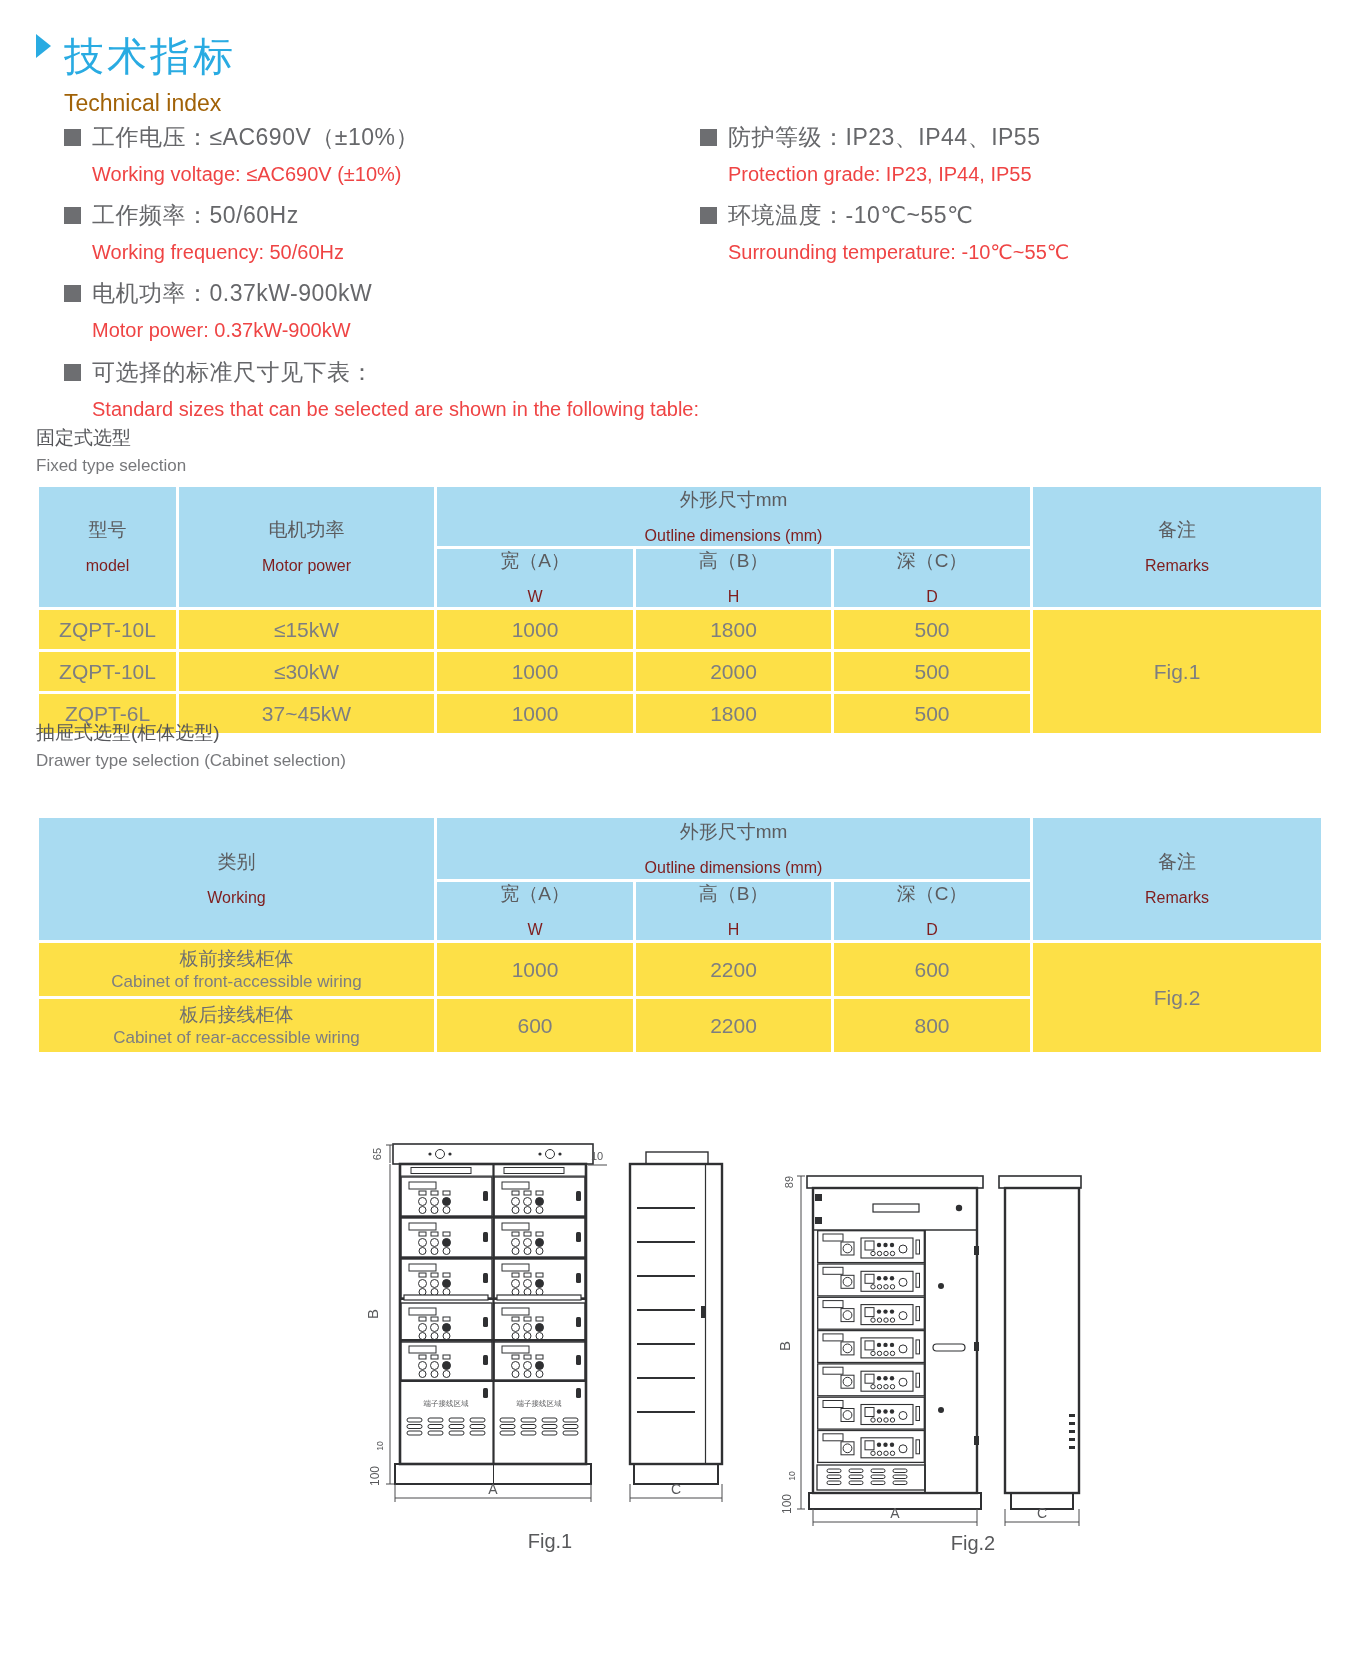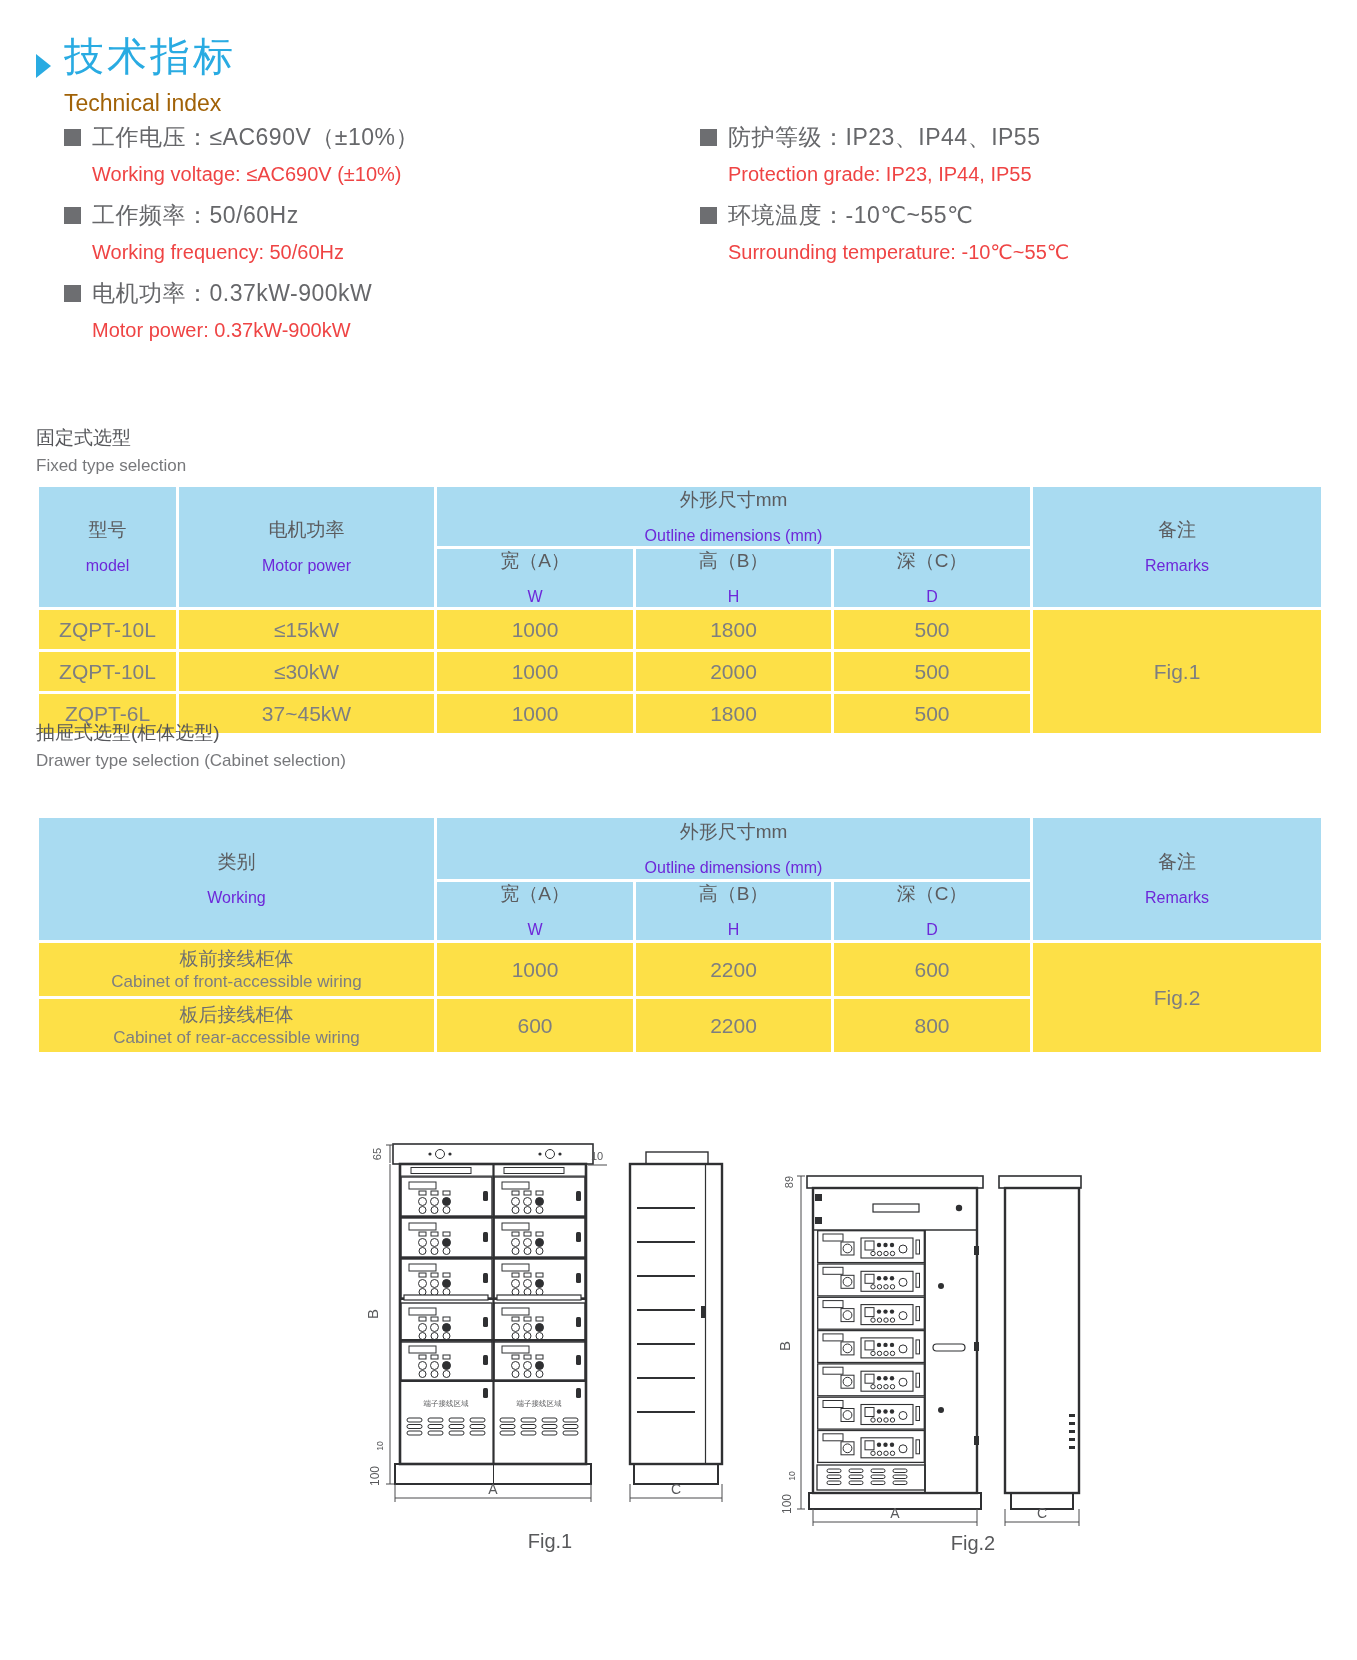--- a/index.html
+++ b/index.html
@@ -2,21 +2,21 @@
 <html><head>
 <meta charset="utf-8">
 <style>
   *{box-sizing:border-box;margin:0;padding:0}
   html,body{background:#fff}
   body{font-family:"Liberation Sans","DejaVu Sans",sans-serif;color:#58595b}
   .page{position:relative;width:1357px;height:1660px;background:#fff;overflow:hidden}
 
   
   .title-block{position:absolute;top:34px;left:36px}
-  .title-row{display:flex;align-items:flex-end}
+  .title-row{display:flex;align-items:flex-start}
   .tri{width:0;height:0;border-left:15px solid #29abe2;border-top:12px solid transparent;border-bottom:12px solid transparent;margin-right:13px}
   .page-title{font-size:40px;font-weight:400;color:#29abe2;letter-spacing:3px;line-height:44px}
   .page-subtitle{font-size:23px;color:#a16207;margin:12px 0 0 28px}
 
   
   .specs{position:absolute;top:122px;left:64px;width:1256px;display:grid;grid-template-columns:636px 1fr}
   .spec{margin-bottom:8px}
   .spec-cn{display:flex;align-items:center;font-size:23px;color:#66676a;line-height:30px;letter-spacing:.5px}
   .bullet{flex:none;width:17px;height:17px;background:#6d6e71;margin-right:11px}
   .spec-en{font-size:20px;color:#ef4444;margin:10px 0 13px 28px;line-height:25px}
@@ -26,21 +26,21 @@
   .sec{position:absolute;left:36px}
   .sec-cn{font-size:19px;color:#55565a}
   .sec-en{font-size:17px;color:#77787b;margin-top:5px}
 
   
   table.spec-table{position:absolute;left:36px;border-collapse:collapse;table-layout:fixed;width:1285px}
   .spec-table th,.spec-table td{border:3px solid #fff;text-align:center;vertical-align:middle;overflow:hidden}
   .spec-table th{background:#a9dbf1;font-weight:400;color:#5b5c5f}
   .spec-table td{background:#fde047;color:#7d7e81;font-size:21px}
   .hcn{font-size:19px;line-height:24px}
-  .hen{font-size:16px;line-height:20px;margin-top:14px;color:#6d28d9}
+  .hen{font-size:16px;line-height:20px;margin-top:14px;color:#7f1d1d}
   .cat-cn{font-size:19px;line-height:24px;color:#6d6e71}
   .cat-en{font-size:17px;line-height:22px;color:#7d7e81}
   .remark-cell{font-size:21px}
 
   
   .note{position:absolute;left:40px;top:1060px}
   .note-cn{font-size:17px;color:#6d6e71}
   .note-en{font-size:16.5px;color:#77787b;margin-top:7px}
 
   
@@ -77,20 +77,27 @@
             <span>工作频率：50/60Hz</span>
           </div>
         <div class="spec-en">Working frequency: 50/60Hz</div>
       </div>
       <div class="spec">
         <div class="spec-cn">
             <span class="bullet"></span>
             <span>电机功率：0.37kW-900kW</span>
           </div>
         <div class="spec-en">Motor power: 0.37kW-900kW</div>
+      </div>
+      <div class="spec gap">
+        <div class="spec-cn">
+            <span class="bullet"></span>
+            <span>可选择的标准尺寸见下表：</span>
+          </div>
+        <div class="spec-en">Standard sizes that can be selected are shown in the following table:</div>
       </div>
     </div>
     <div class="spec-col">
       <div class="spec">
         <div class="spec-cn">
             <span class="bullet"></span>
             <span>防护等级：IP23、IP44、IP55</span>
           </div>
         <div class="spec-en">Protection grade: IP23, IP44, IP55</div>
       </div>

